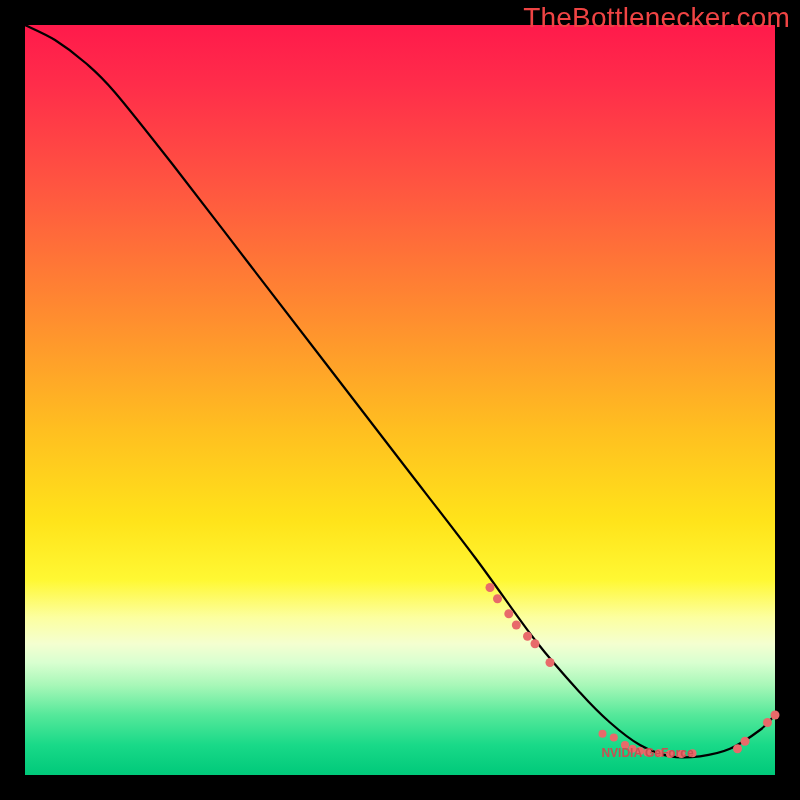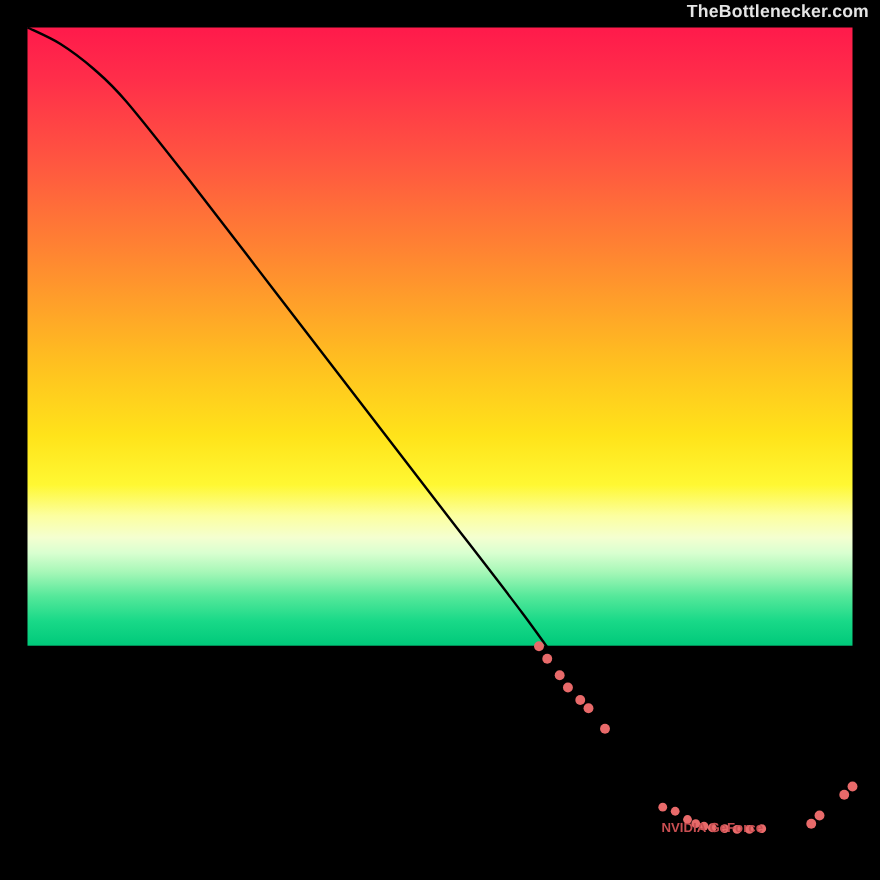--- a/index.html
+++ b/index.html
@@ -14,32 +14,32 @@
   .frame {
     position: relative;
     width: 800px;
     height: 800px;
     background: #000;
   }
   .watermark {
     position: absolute;
     top: 2px;
     right: 10px;
-    color: #e5e5e5;
-    font-size: 16px;
-    font-weight: 700;
+    color: #ef4444;
+    font-size: 28px;
+    font-weight: 400;
     letter-spacing: 0.2px;
     z-index: 10;
   }
   .plot-area {
     position: absolute;
     left: 25px;
     top: 25px;
     width: 750px;
-    height: 562px;
+    height: 750px;
     background: linear-gradient(
       to bottom,
       #ff1a4b 0%,
       #ff2d4a 8%,
       #ff5740 22%,
       #ff8a30 38%,
       #ffbf20 54%,
       #ffe31a 66%,
       #fff833 74%,
       #fcffa0 79%,

